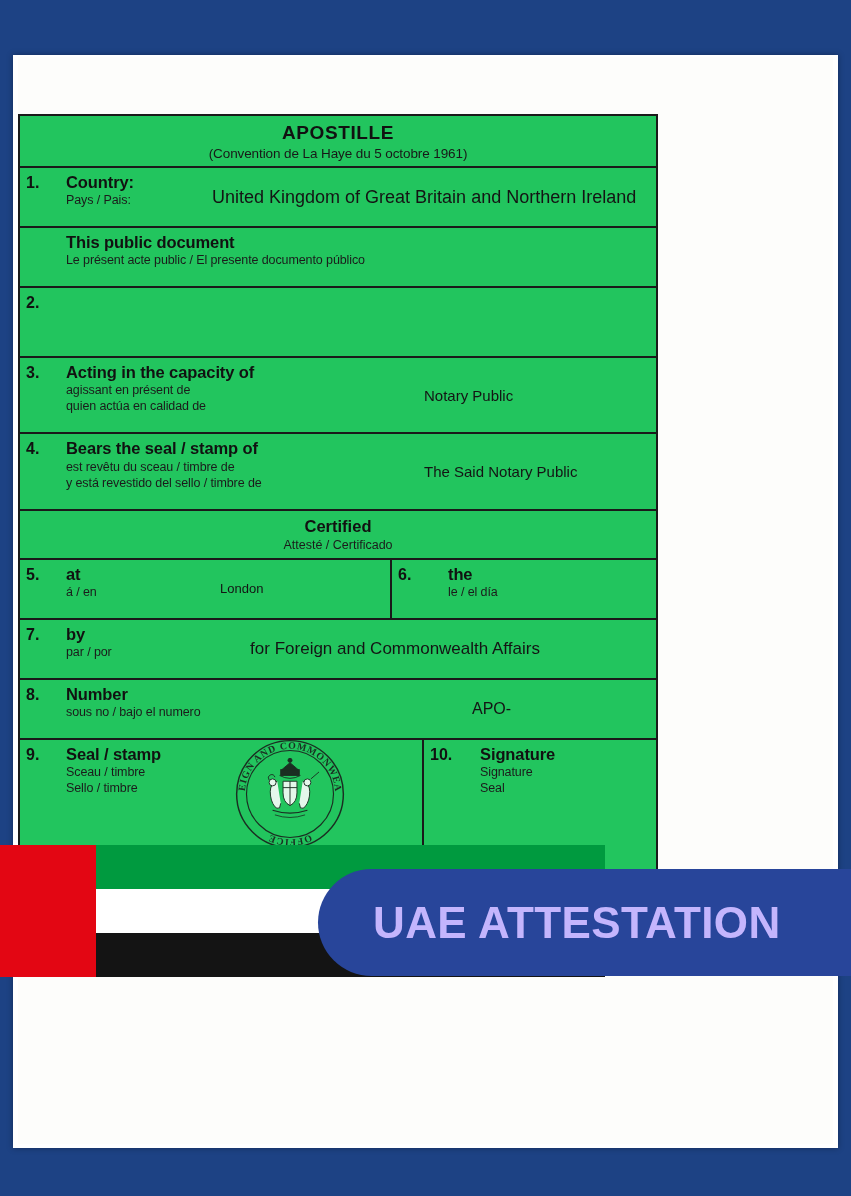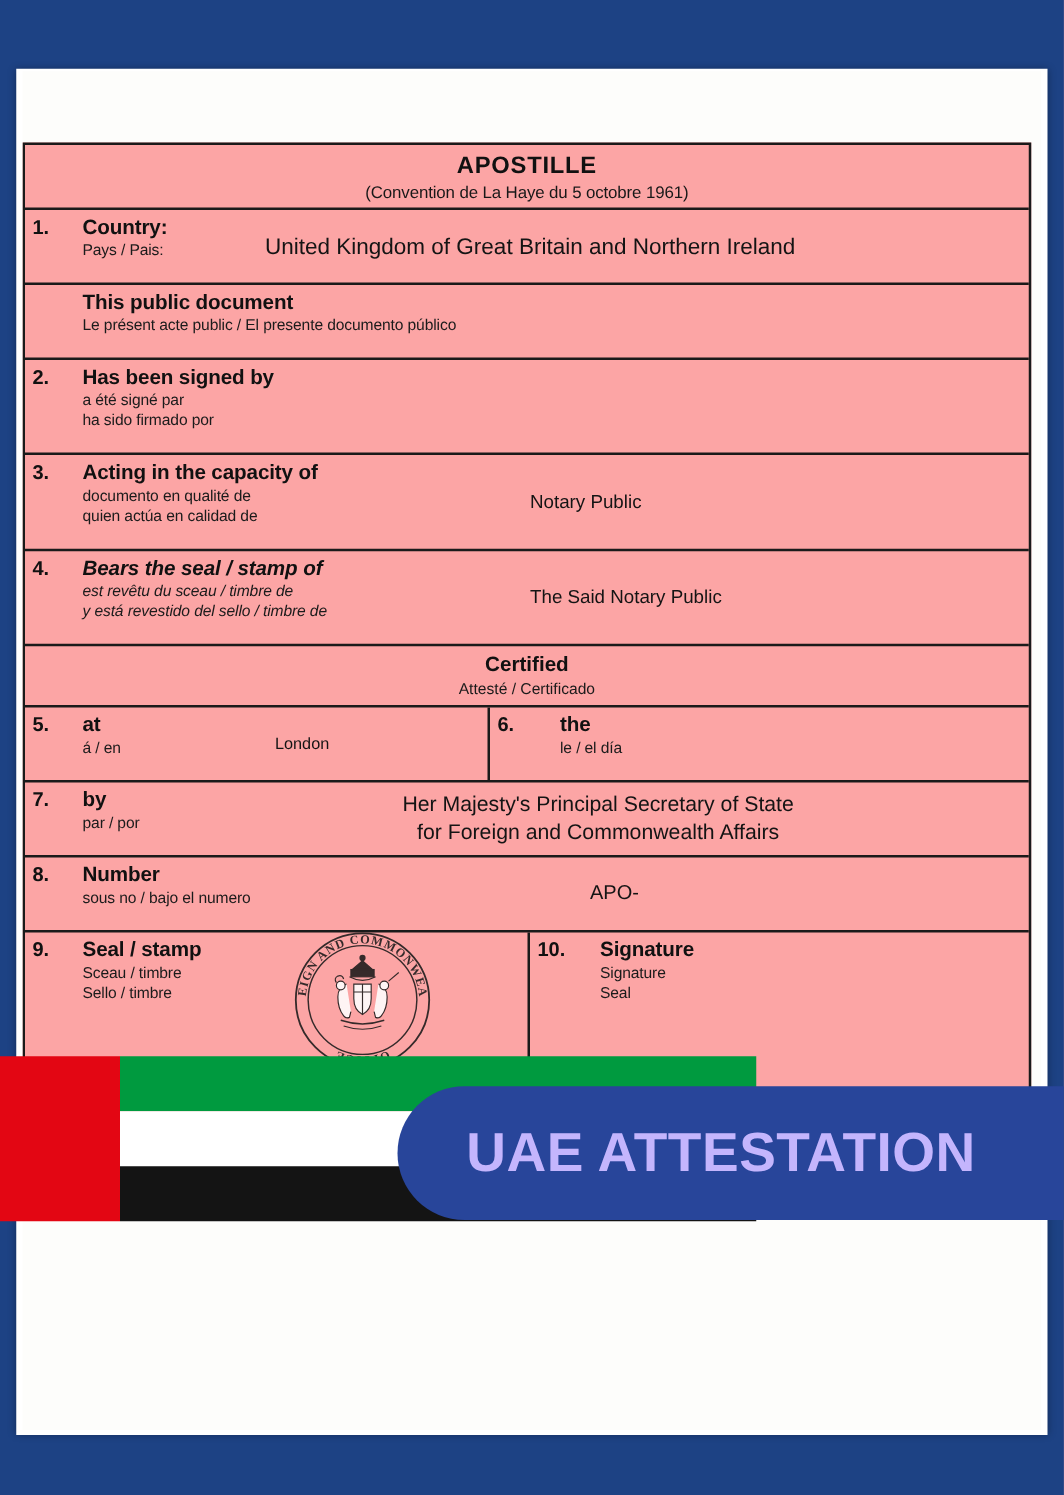--- a/index.html
+++ b/index.html
@@ -28,23 +28,23 @@
     left:18px;top:57px;
     width:815px;height:1087px;
     background:#fdfdfb;
     overflow:hidden;
   }
 
   
   #apostille{
     position:absolute;
     left:0px;top:57px;
-    width:807px;
+    width:640px;
     border:2.5px solid #1a1a1a;
-    background:#fca5a5;
+    background:#22c55e;
     box-sizing:border-box;
   }
   .row{
     display:flex;
     border-bottom:2.5px solid #1a1a1a;
     box-sizing:border-box;
     position:relative;
   }
   .row.last{border-bottom:none;}
   .numcell{
@@ -159,41 +159,36 @@
     <div class="row" style="min-height:48px;">
       <div class="numcell"></div>
       <div class="labelcell" style="flex:1;">
         <div class="lbl-main">This public document</div>
         <div class="lbl-sub">Le présent acte public / El presente documento público</div>
       </div>
     </div>
 
     <div class="row" style="min-height:70px;">
       <div class="numcell">2.</div>
-      <div class="labelcell" style="flex:0 0 330px;">
-        <div class="lbl-main">Has been signed by</div>
-        <div class="lbl-sub">a été signé par</div>
-        <div class="lbl-sub">ha sido firmado por</div>
-      </div>
       <div class="valuecell"></div>
     </div>
 
     <div class="row" style="min-height:72px;">
       <div class="numcell">3.</div>
       <div class="labelcell" style="flex:0 0 362px;">
         <div class="lbl-main">Acting in the capacity of</div>
-        <div class="lbl-sub">documento en qualité de</div>
+        <div class="lbl-sub">agissant en présent de</div>
         <div class="lbl-sub">quien actúa en calidad de</div>
       </div>
       <div class="valuecell" style="align-items:center;font-size:15px;">Notary Public</div>
     </div>
 
     <div class="row" style="min-height:72px;">
       <div class="numcell">4.</div>
-      <div class="labelcell" style="flex:0 0 362px;font-style:italic;">
+      <div class="labelcell" style="flex:0 0 362px;">
         <div class="lbl-main">Bears the seal / stamp of</div>
         <div class="lbl-sub">est revêtu du sceau / timbre de</div>
         <div class="lbl-sub">y está revestido del sello / timbre de</div>
       </div>
       <div class="valuecell" style="align-items:center;font-size:15px;">The Said Notary Public</div>
     </div>
 
     <div id="certified">
       <div class="c1">Certified</div>
       <div class="c2">Attesté / Certificado</div>
@@ -215,21 +210,20 @@
       </div>
     </div>
 
     <div class="row" style="min-height:56px;">
       <div class="numcell">7.</div>
       <div class="labelcell" style="flex:0 0 100px;">
         <div class="lbl-main">by</div>
         <div class="lbl-sub">par / por</div>
       </div>
       <div class="valuecell" style="flex-direction:column;justify-content:center;text-align:center;font-size:17px;padding-right:28px;line-height:1.3;">
-        <div>Her Majesty's Principal Secretary of State</div>
         <div>for Foreign and Commonwealth Affairs</div>
       </div>
     </div>
 
     <div class="row" style="min-height:52px;">
       <div class="numcell">8.</div>
       <div class="labelcell" style="flex:0 0 240px;">
         <div class="lbl-main">Number</div>
         <div class="lbl-sub">sous no / bajo el numero</div>
       </div>

